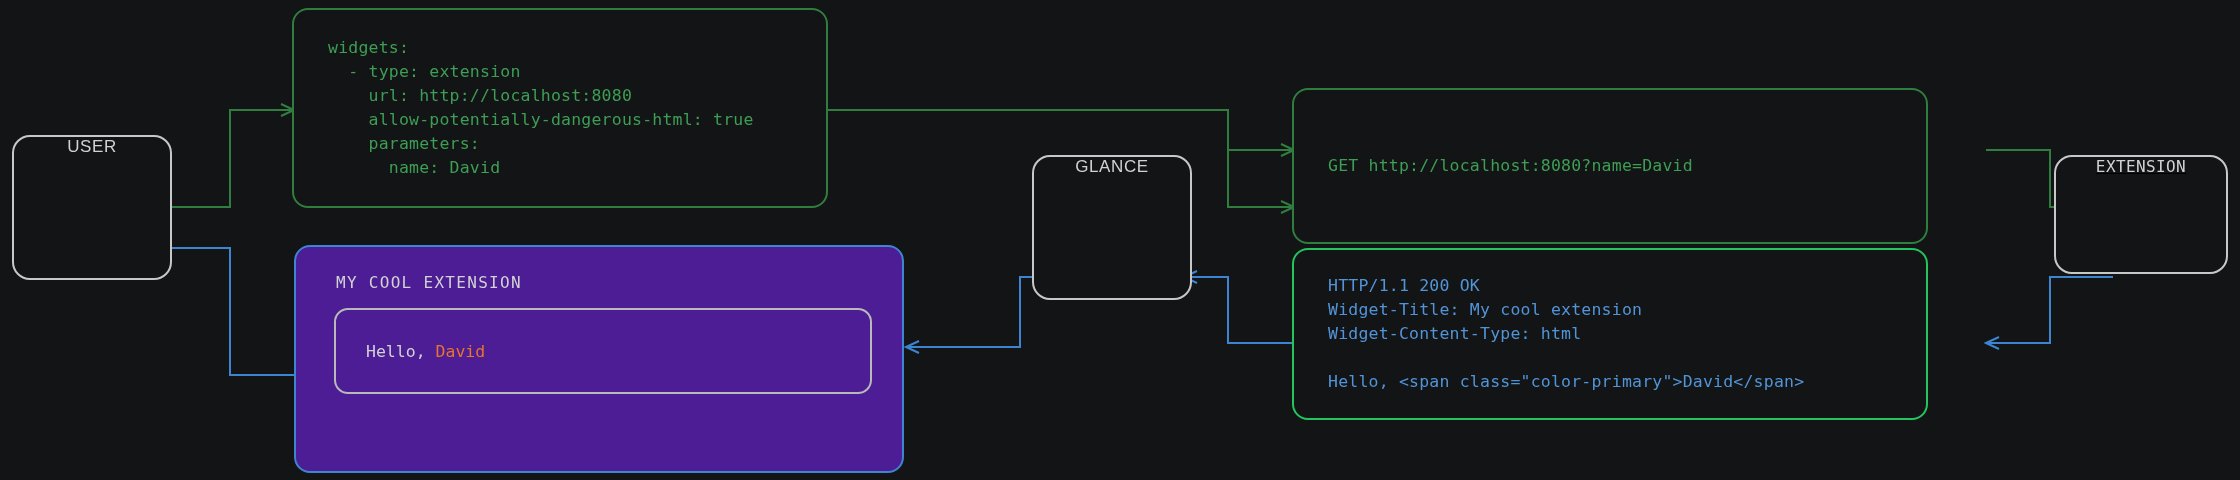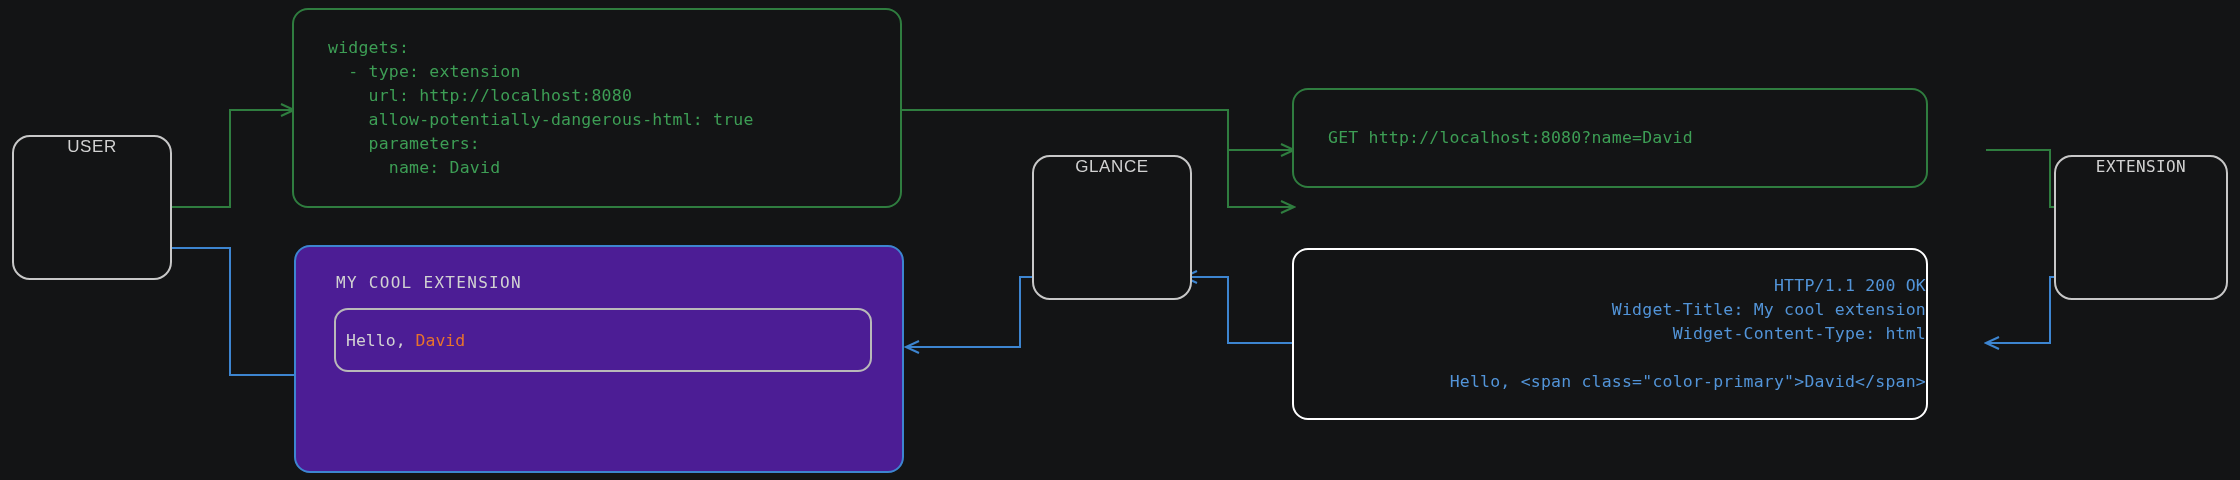--- a/index.html
+++ b/index.html
@@ -51,21 +51,21 @@
   .codebox {
     position: absolute;
     box-sizing: border-box;
     border-radius: 16px;
     background: #131415;
     display: flex;
     flex-direction: column;
     justify-content: center;
   }
   .codebox.green { border: 2px solid #2f7d3f; }
-  .codebox.blue  { border: 2px solid #ffffff; text-align: right; }
+  .codebox.blue  { border: 2px solid #22c55e; }
 
   .code {
     margin: 0;
     padding: 0 0 0 34px;
     font-family: "DejaVu Sans Mono", monospace;
     font-size: 16.5px;
     line-height: 24px;
     white-space: pre;
     letter-spacing: 0.2px;
   }
@@ -85,24 +85,24 @@
     font-family: "DejaVu Sans Mono", monospace;
     font-size: 16px;
     letter-spacing: 1.3px;
     color: #d2d2d2;
     margin: 0 0 16px 2px;
   }
   .widget-inner {
     box-sizing: border-box;
     border: 2px solid #b9b9b9;
     border-radius: 14px;
-    height: 64px;
+    height: 86px;
     display: flex;
     align-items: center;
-    padding-left: 10px;
+    padding-left: 30px;
   }
   .widget-line {
     font-family: "DejaVu Sans Mono", monospace;
     font-size: 16.5px;
     color: #d2d2d2;
     white-space: pre;
   }
   .accent { color: #e8732c; }
 </style>
 </head>
@@ -141,34 +141,34 @@
   </svg>
 
   <div class="node node-actor" style="left:12px; top:135px; width:160px; height:145px;">
     <span class="node-label">USER</span>
   </div>
 
   <div class="node node-actor" style="left:1032px; top:155px; width:160px; height:145px;">
     <span class="node-label">GLANCE</span>
   </div>
 
-  <div class="node node-actor mono" style="left:2054px; top:155px; width:174px; height:145px;">
+  <div class="node node-actor mono" style="left:2054px; top:155px; width:174px; height:119px;text-decoration:underline;">
     <span class="node-label">EXTENSION</span>
   </div>
 
-  <div class="codebox green" style="left:292px; top:8px; width:610px; height:200px;">
+  <div class="codebox green" style="left:292px; top:8px; width:536px; height:200px;">
     <pre class="code green">widgets:
   - type: extension
     url: http://localhost:8080
     allow-potentially-dangerous-html: true
     parameters:
       name: David</pre>
   </div>
 
-  <div class="codebox green" style="left:1292px; top:88px; width:636px; height:100px;">
+  <div class="codebox green" style="left:1292px; top:88px; width:636px; height:156px;">
     <pre class="code green">GET http://localhost:8080?name=David</pre>
   </div>
 
   <div class="codebox blue" style="left:1292px; top:248px; width:636px; height:172px;">
     <pre class="code blue">HTTP/1.1 200 OK
 Widget-Title: My cool extension
 Widget-Content-Type: html
 
 Hello, &lt;span class="color-primary"&gt;David&lt;/span&gt;</pre>
   </div>

